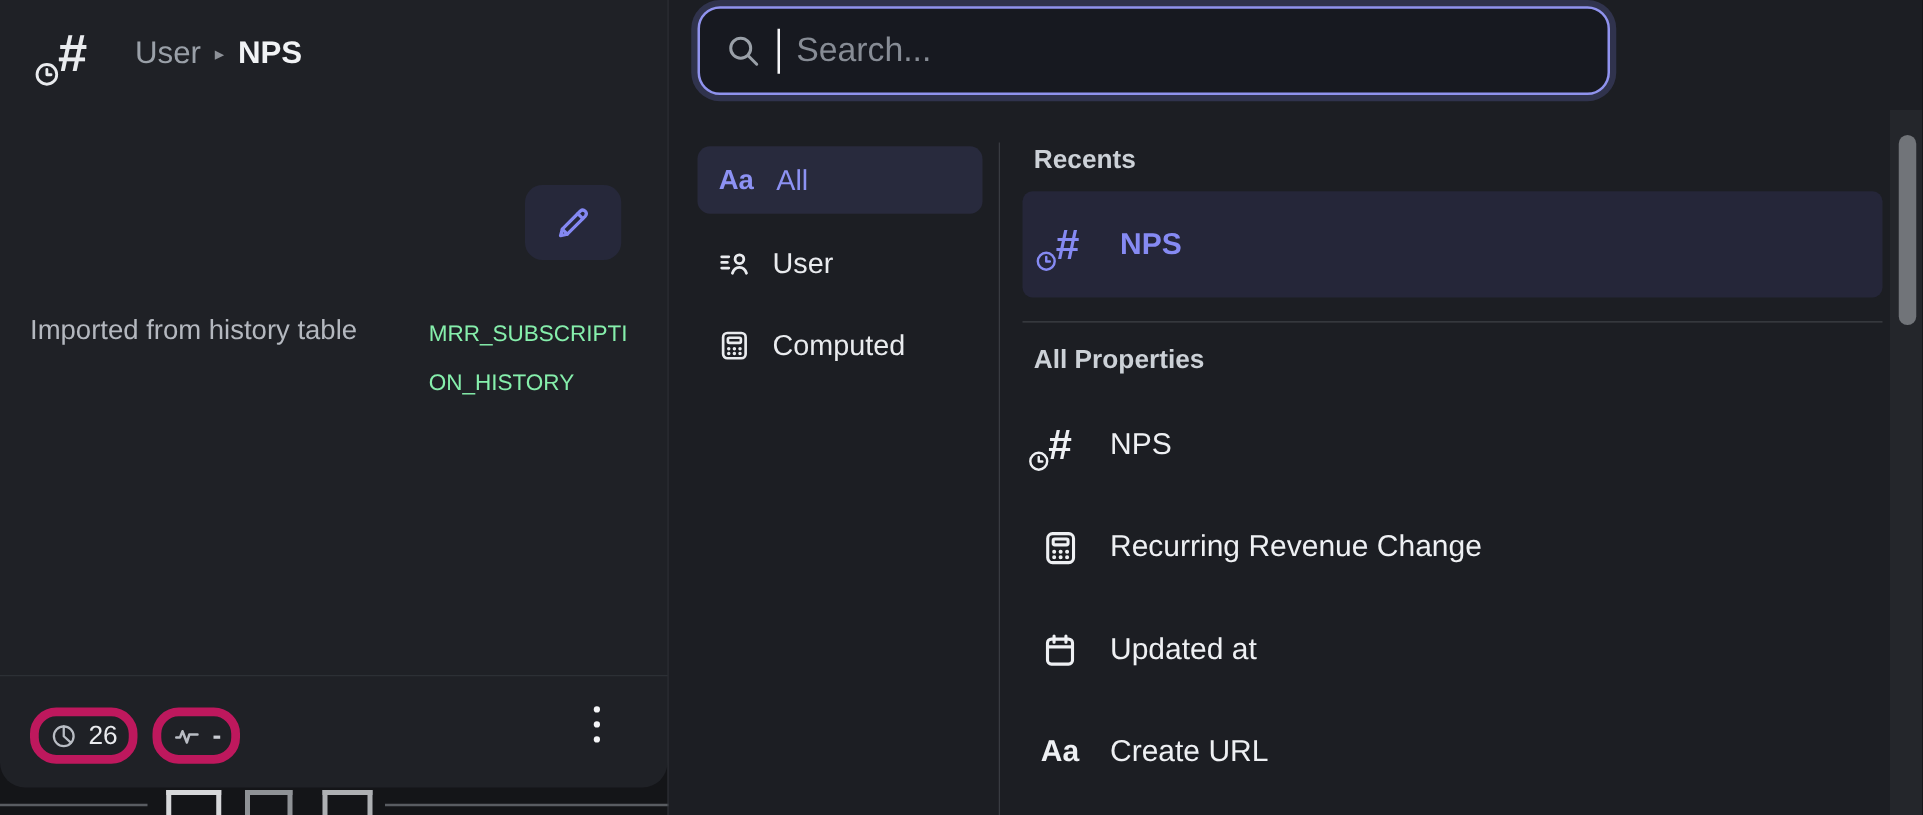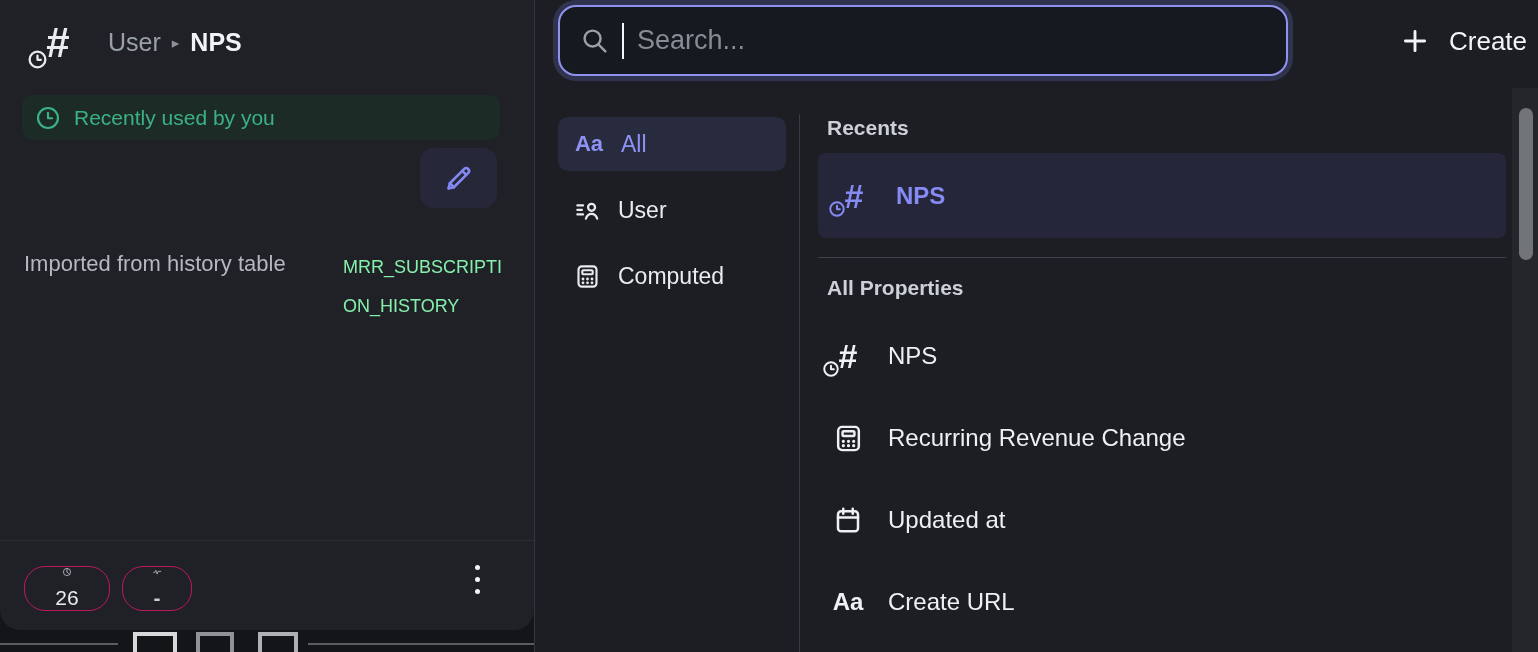--- a/index.html
+++ b/index.html
@@ -42,22 +42,22 @@
   .pencil-btn{position:absolute;left:420px;top:148px;width:77px;height:60px;background:#26283a;
               border-radius:14px;display:flex;align-items:center;justify-content:center;
               color:#8488f2;border:none;}
 
   .info-label{position:absolute;left:24px;top:251px;font-size:22px;color:#b4b8bf;}
   .info-value{position:absolute;left:343px;top:248px;width:160px;font-size:18px;color:#86efac;
               line-height:39px;word-break:break-all;}
 
   .panel-footer{position:absolute;left:0;top:540px;width:534px;height:90px;
                 border-top:1px solid #2c3035;}
-  .pill{position:absolute;top:25px;height:45px;border:1px solid #be185d;border-radius:21px;
-        display:flex;align-items:center;justify-content:center;gap:9px;color:#b9bdc4;flex-direction:column;}
+  .pill{position:absolute;top:25px;height:45px;border:7px solid #be185d;border-radius:21px;
+        display:flex;align-items:center;justify-content:center;gap:9px;color:#b9bdc4;}
   .pill .num{color:#e9ebee;font-size:21px;}
   .pill .dash{color:#c9ccd2;font-size:21px;font-weight:700;}
   .kebab{position:absolute;left:467px;top:24px;width:20px;display:flex;flex-direction:column;
          align-items:center;gap:7px;}
   .kebab i{width:5px;height:5px;border-radius:50%;background:#f4f5f7;}
 
   
   .overlay{position:absolute;left:535px;top:0;width:1003px;height:652px;background:#1c1e23;}
 
   .searchbar{position:absolute;left:558px;top:5px;width:730px;height:71px;background:#171920;
@@ -118,27 +118,20 @@
         <path d="M12 7.5v4.8h3.8" fill="none" stroke="currentColor" stroke-width="2.6" stroke-linecap="round" stroke-linejoin="round"></path>
       </svg>
     </span>
 
     <nav class="breadcrumb">
       <span class="parent">User</span>
       <span class="sep">▸</span>
       <span class="current">NPS</span>
     </nav>
 
-    <div class="badge">
-      <svg width="26" height="26" viewBox="0 0 24 24">
-        <circle cx="12" cy="12" r="9.2" fill="none" stroke="currentColor" stroke-width="2"></circle>
-        <path d="M12 7.2v5h3.8" fill="none" stroke="currentColor" stroke-width="2" stroke-linecap="round" stroke-linejoin="round"></path>
-      </svg>
-      <span>Recently used by you</span>
-    </div>
 
 
     <button class="pencil-btn">
       <svg width="31" height="31" viewBox="0 0 24 24" fill="none" stroke="currentColor" stroke-width="2" stroke-linecap="round" stroke-linejoin="round">
         <path d="M4.2 19.8l1.1-4.1L16.5 4.5a2.2 2.2 0 0 1 3.1 3.1L8.4 18.8 4.2 19.8z"></path>
         <path d="M14.9 6.1l3.1 3.1"></path>
         <path d="M5.3 15.7l3.1 3.1"></path>
       </svg>
     </button>
 
@@ -173,26 +166,20 @@
 
   <div class="searchbar">
     <svg width="29" height="29" viewBox="0 0 24 24" fill="none" stroke="#9aa0a8" stroke-width="2" stroke-linecap="round">
       <circle cx="10.4" cy="10.4" r="6.6"></circle>
       <path d="M15.4 15.4L21 21"></path>
     </svg>
     <span class="caret"></span>
     <span class="ph">Search...</span>
   </div>
 
-  <div class="create">
-    <svg width="30" height="30" viewBox="0 0 24 24" fill="none" stroke="currentColor" stroke-width="2.3" stroke-linecap="round">
-      <path d="M12 4.3v15.4M4.3 12h15.4"></path>
-    </svg>
-    <span class="lbl">Create</span>
-  </div>
 
   <div class="filters">
     <div class="f-item selected">
       <span class="f-icon-text">Aa</span>
       <span>All</span>
     </div>
     <div class="f-item">
       <svg viewBox="0 0 24 24" fill="none" stroke="currentColor" stroke-width="2" stroke-linecap="round">
         <path d="M3 7.5h5M3 11.5h4M3 15.5h5"></path>
         <circle cx="15.6" cy="9.2" r="3.1"></circle>

